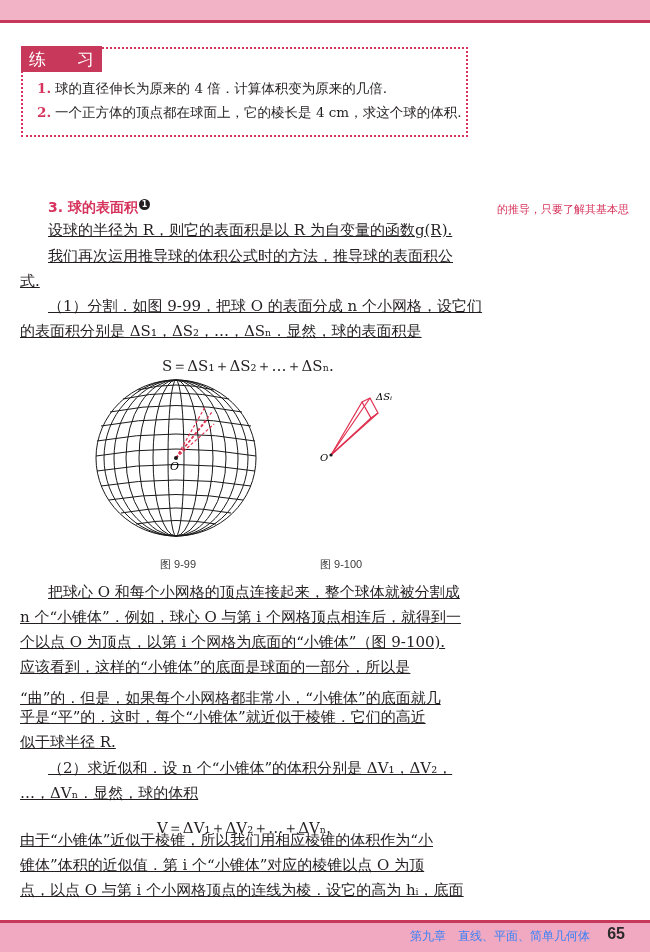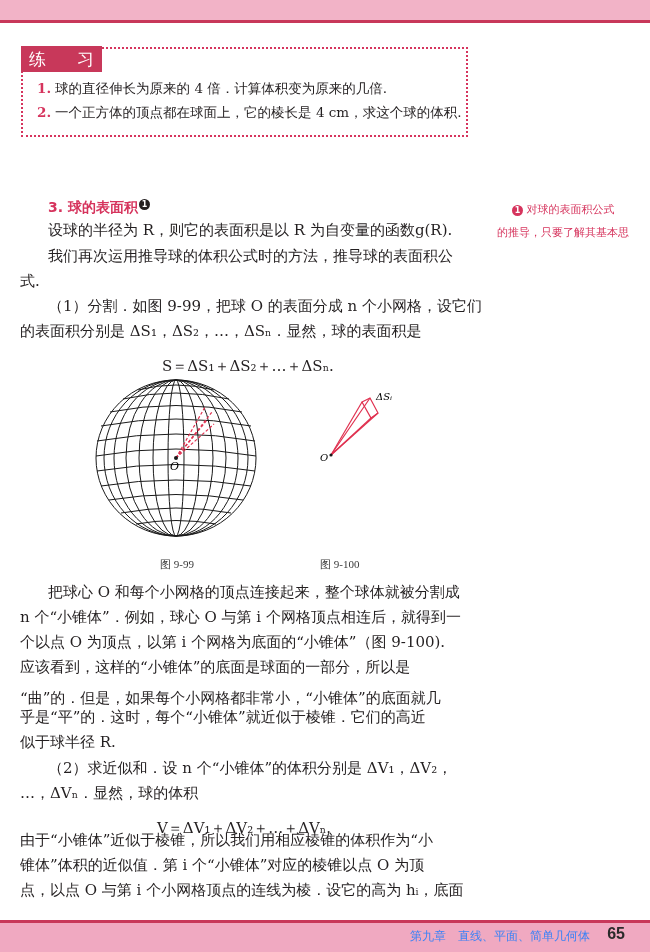--- a/index.html
+++ b/index.html
@@ -38,40 +38,40 @@
     background:#c8385a; color:#fff;
     font-family: "DejaVu Sans", sans-serif; font-size:17px;
     display:flex; justify-content:space-between; align-items:center;
     padding:0 8px; box-sizing:border-box;
   }
   .ex-item {
     position:absolute; left:37px; font-size:13.5px; white-space:nowrap;
   }
   .ex-num { color:#d6345d; font-weight:bold; margin-right:4px; }
   .text {
-    position:absolute; font-size:15px; white-space:nowrap; line-height:20px;
+    position:absolute; font-size:15px; white-space:nowrap; line-height:20px;text-decoration:underline;
   }
   .heading {
     position:absolute; left:48px; top:199px; font-family:"DejaVu Sans", sans-serif;
     font-size:14px; color:#d6345d; font-weight:bold;
   }
   .circled {
     display:inline-block; width:11px; height:11px; border-radius:50%;
     background:#231f20; color:#fff; font-size:8px; line-height:11px;
     text-align:center; vertical-align:top; margin-left:1px; font-weight:bold;
   }
   .margin-note {
     position:absolute; left:497px; top:198px; width:140px;
     font-family:"DejaVu Sans", sans-serif; font-size:11px; color:#d6345d;
     line-height:23px;
   }
   .margin-note .circled { background:#d6345d; vertical-align:middle; }
   .formula { position:absolute; font-size:15px; white-space:nowrap;margin-top:12px; }
   .caption {
-    position:absolute; font-size:11px; color:#3a3a3a; font-family:Liberation Serif, serif;
+    position:absolute; font-size:11px; color:#3a3a3a; font-family:Liberation Sans, sans-serif;
   }
   svg { position:absolute; }
 </style>
 </head>
 <body>
 
 <div class="top-band"></div>
 
 <div class="ex-box"></div>
 <div class="ex-label">
@@ -83,21 +83,20 @@
 </div>
 <div class="ex-item" style="top:104px">
   <span class="ex-num">2.</span><span>一个正方体的顶点都在球面上，它的棱长是 4 cm，求这个球的体积.</span>
 </div>
 
 <div class="heading">
   <span>3. 球的表面积</span><span class="circled">1</span>
 </div>
 
 <div class="margin-note">
-  <div style="padding-left:14px"><span class="circled">1</span> <span>对球的表面积公式</span></div>
   <div>的推导，只要了解其基本思</div>
 </div>
 
 <div class="text" style="left:48px;top:220px">设球的半径为 R，则它的表面积是以 R 为自变量的函数g(R).</div>
 <div class="text" style="left:48px;top:246px">我们再次运用推导球的体积公式时的方法，推导球的表面积公</div>
 <div class="text" style="left:20px;top:271px">式.</div>
 <div class="text" style="left:48px;top:296px">（1）分割．如图 9-99，把球 O 的表面分成 n 个小网格，设它们</div>
 <div class="text" style="left:20px;top:321px">的表面积分别是 ΔS₁，ΔS₂，…，ΔSₙ．显然，球的表面积是</div>
 <div class="formula" style="left:162px;top:345px">S＝ΔS₁＋ΔS₂＋…＋ΔSₙ.</div>
 

